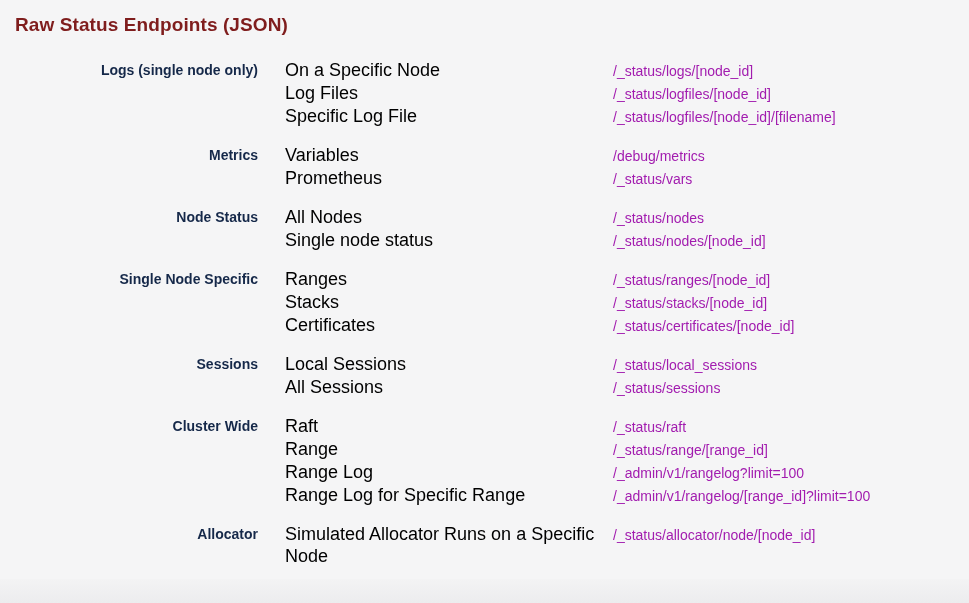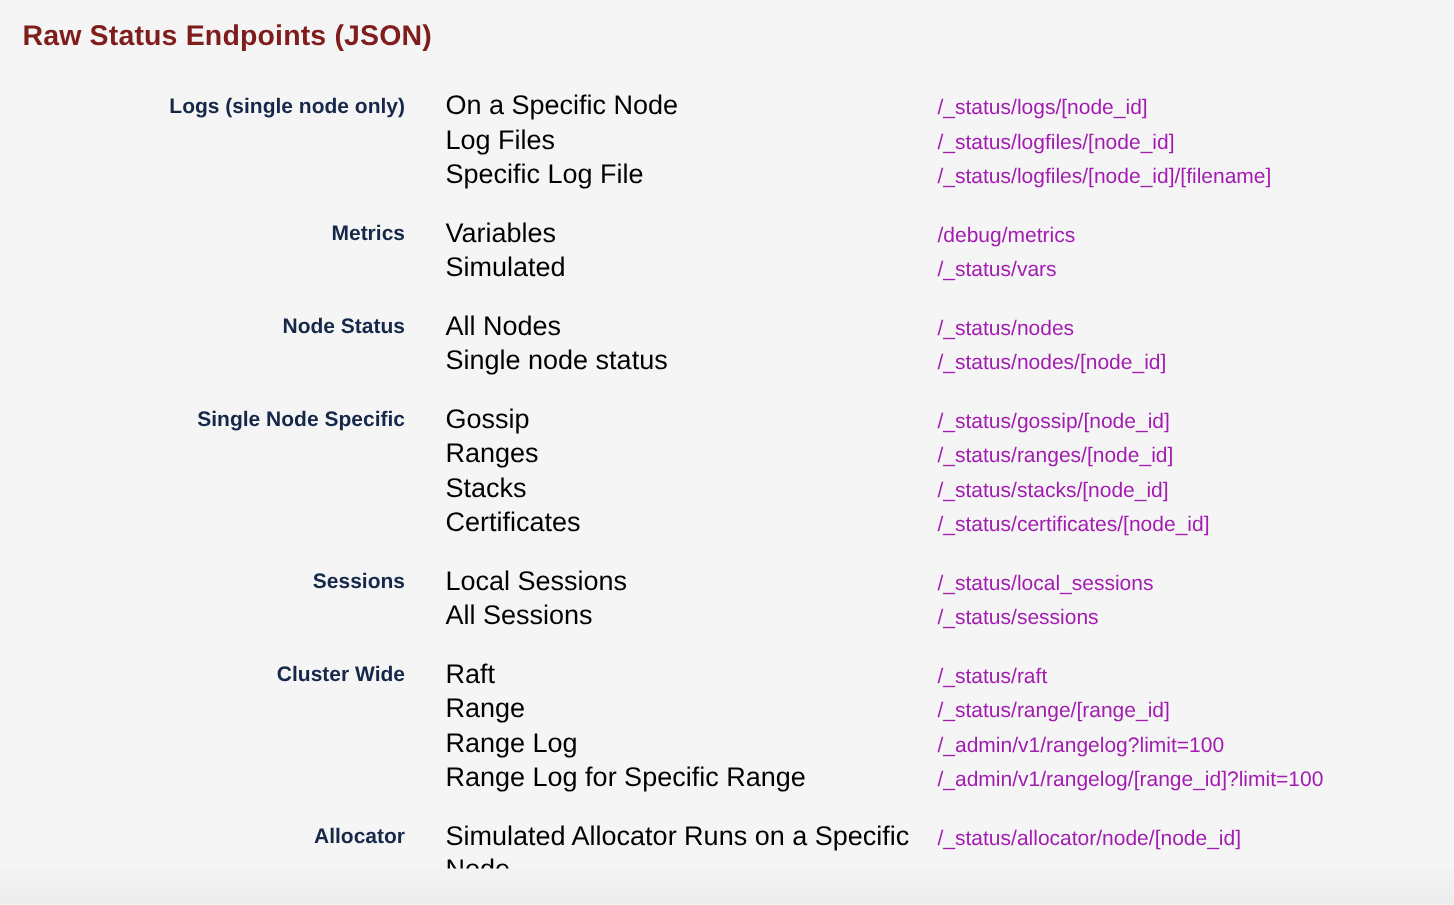--- a/index.html
+++ b/index.html
@@ -22,21 +22,20 @@
     font-weight: 700;
     line-height: 26px;
     color: #7f1d1d;
     margin: 0 0 21px 15px;
     letter-spacing: 0.1px;
   }
   .section {
     display: flex;
     align-items: flex-start;
     margin-bottom: 16px;
-    padding-left: 12px;
   }
   .section-label {
     width: 258px;
     flex: 0 0 258px;
     text-align: right;
     font-size: 14px;
     font-weight: 700;
     color: #152849;
     line-height: 22px;
   }
@@ -100,21 +99,21 @@
 
   <div class="section">
     <div class="section-label">Metrics</div>
     <div class="section-rows">
   <div class="endpoint-row">
     <a class="endpoint-link" href="#">Variables</a>
     <span class="endpoint-path">/debug/metrics</span>
   </div>
 
   <div class="endpoint-row">
-    <a class="endpoint-link" href="#">Simulated</a>
+    <a class="endpoint-link" href="#">Prometheus</a>
     <span class="endpoint-path">/_status/vars</span>
   </div>
 </div>
   </div>
 
   <div class="section">
     <div class="section-label">Node Status</div>
     <div class="section-rows">
   <div class="endpoint-row">
     <a class="endpoint-link" href="#">All Nodes</a>
@@ -124,24 +123,20 @@
   <div class="endpoint-row">
     <a class="endpoint-link" href="#">Single node status</a>
     <span class="endpoint-path">/_status/nodes/[node_id]</span>
   </div>
 </div>
   </div>
 
   <div class="section">
     <div class="section-label">Single Node Specific</div>
     <div class="section-rows">
-  <div class="endpoint-row">
-    <a class="endpoint-link" href="#">Gossip</a>
-    <span class="endpoint-path">/_status/gossip/[node_id]</span>
-  </div>
 
   <div class="endpoint-row">
     <a class="endpoint-link" href="#">Ranges</a>
     <span class="endpoint-path">/_status/ranges/[node_id]</span>
   </div>
 
   <div class="endpoint-row">
     <a class="endpoint-link" href="#">Stacks</a>
     <span class="endpoint-path">/_status/stacks/[node_id]</span>
   </div>

